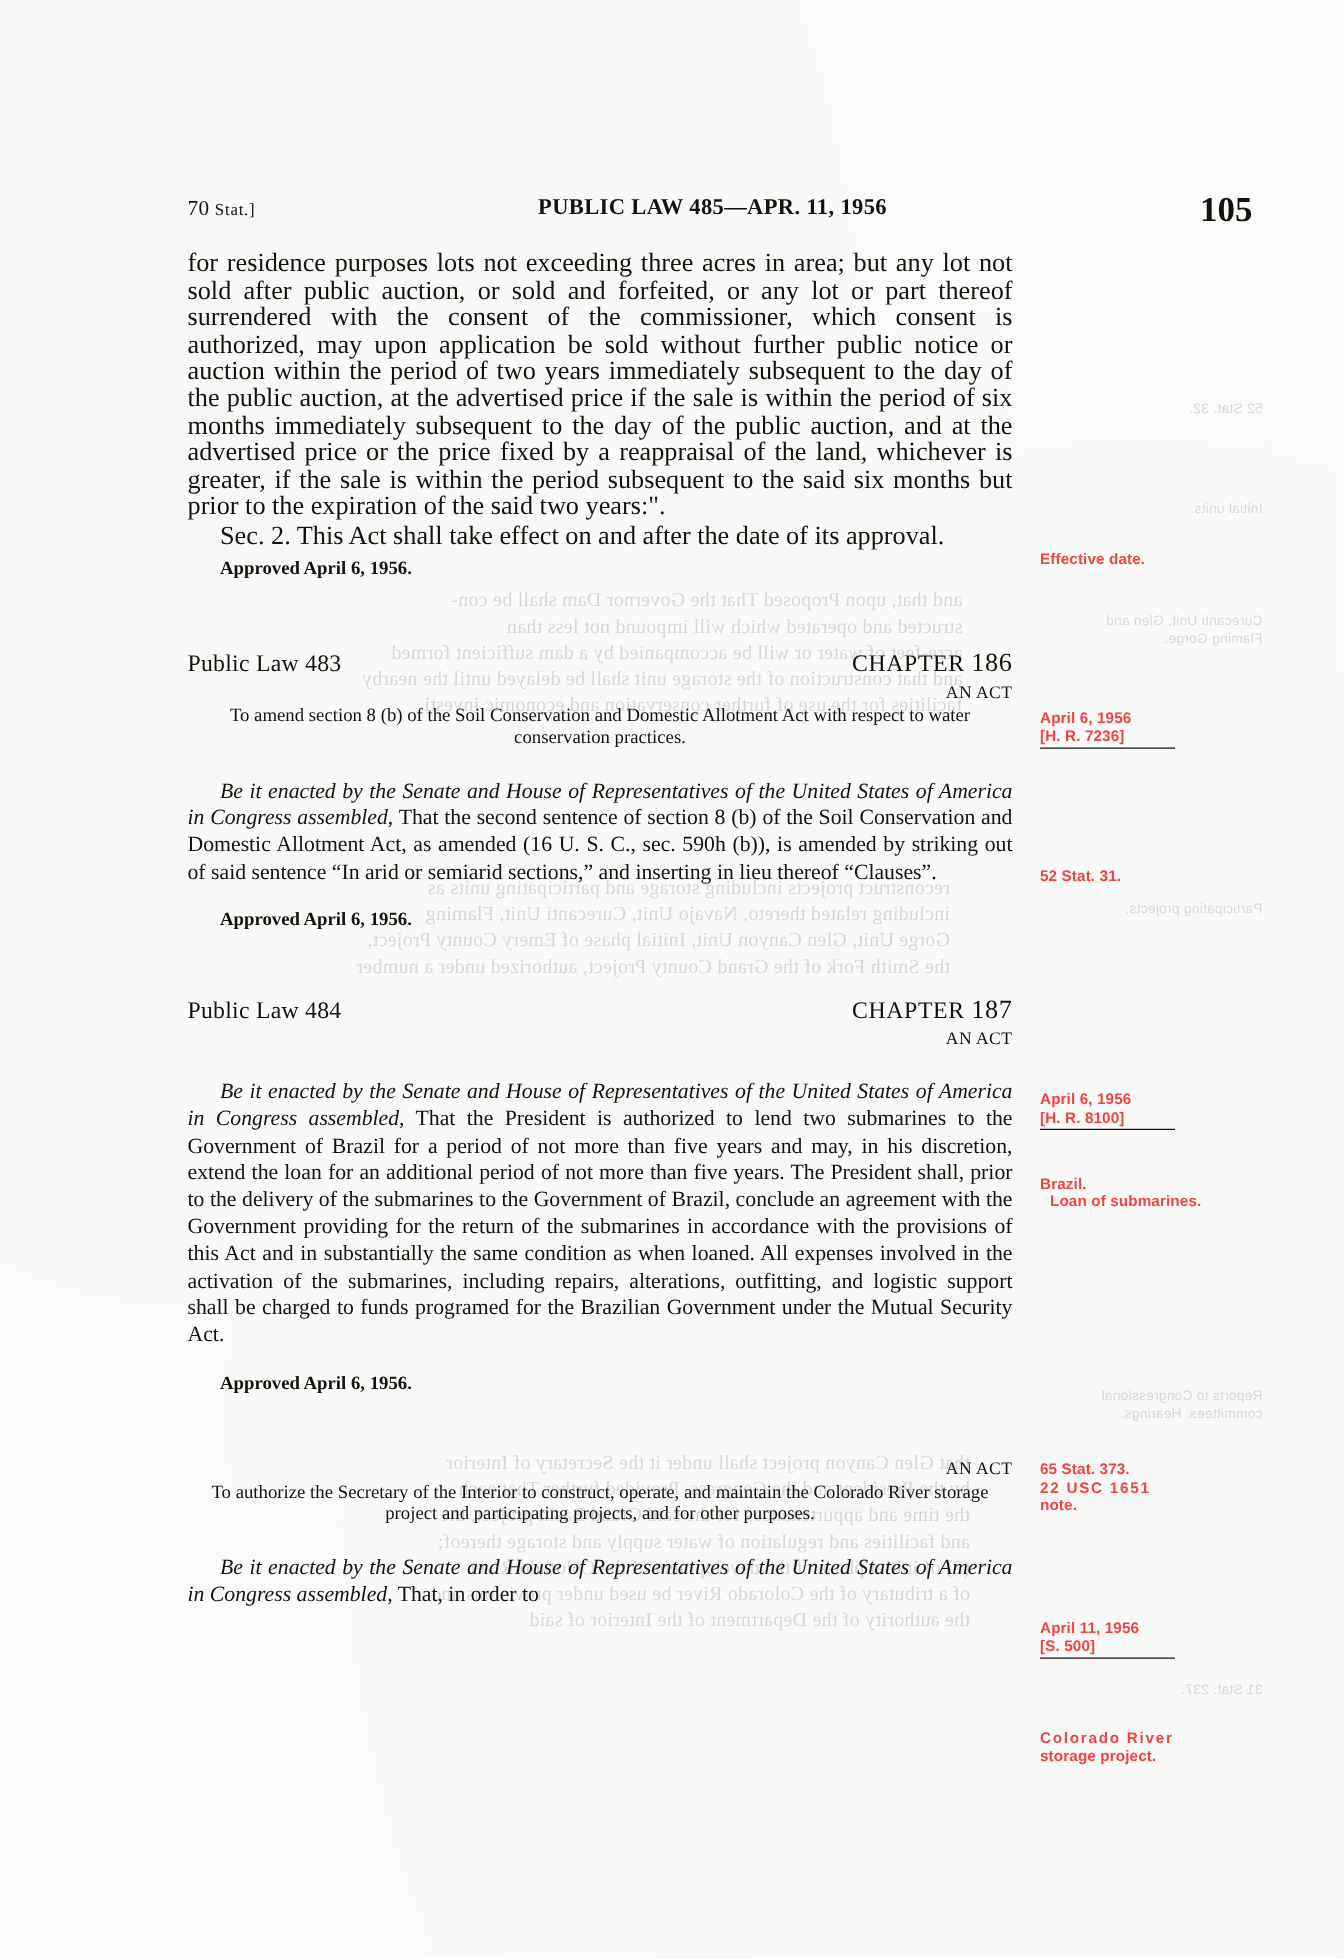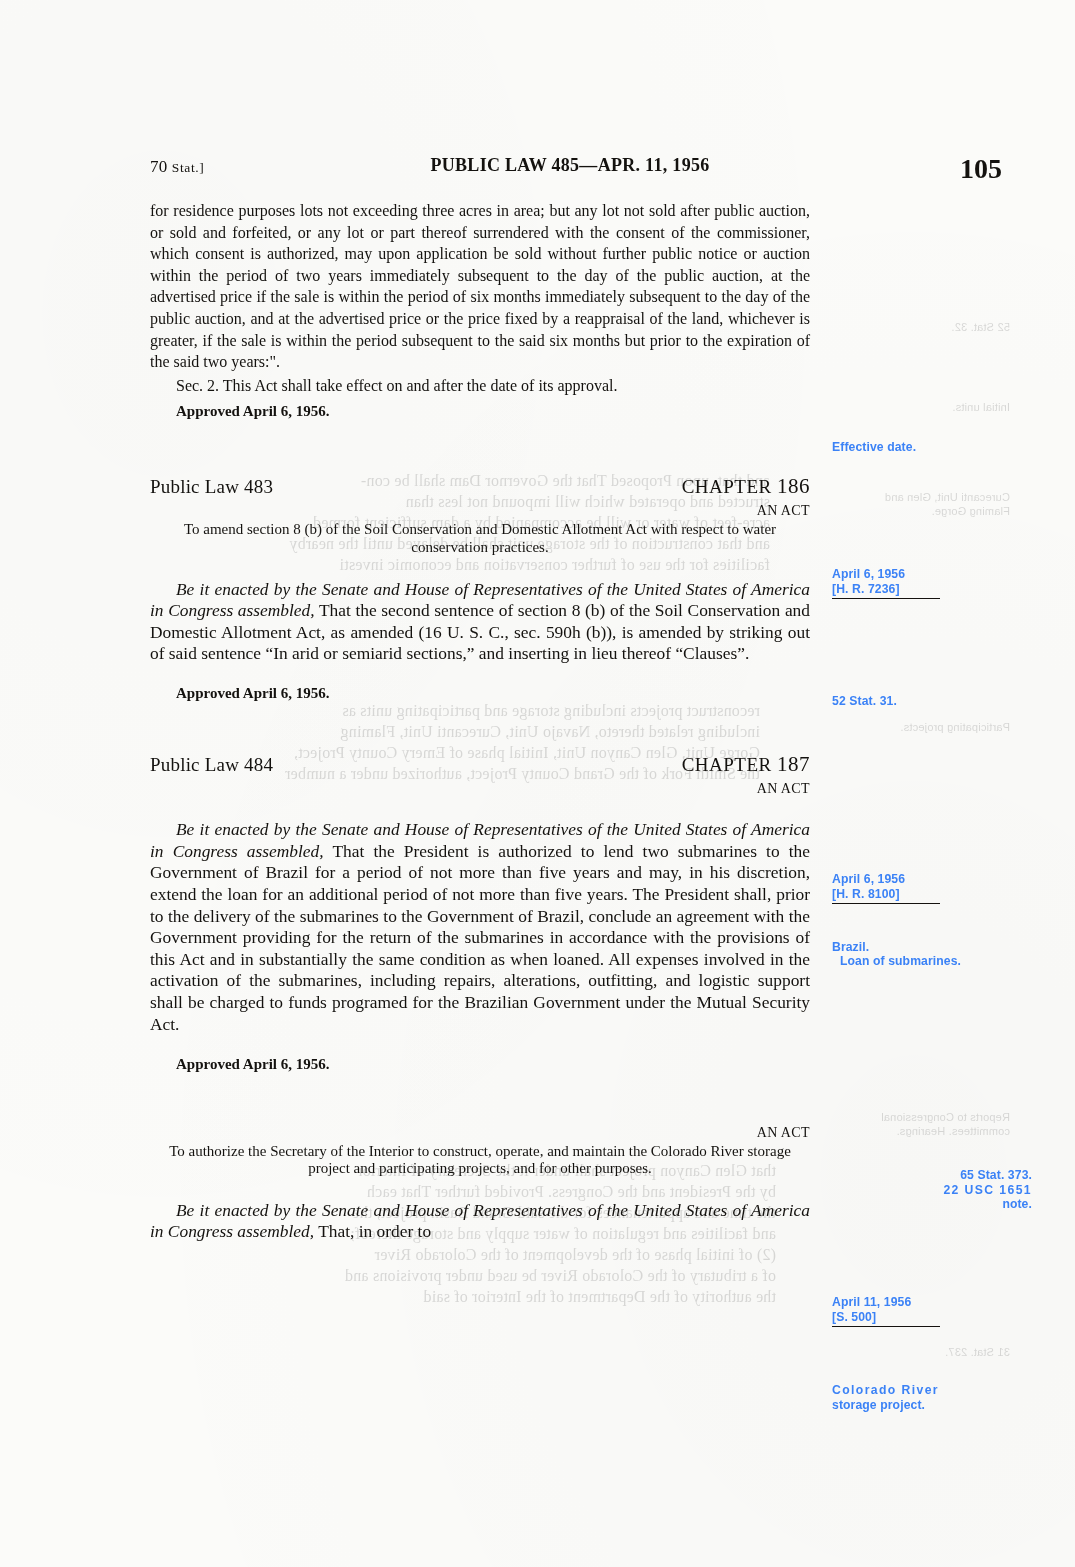--- a/index.html
+++ b/index.html
@@ -74,21 +74,21 @@
 
   
   .col-main {
     position: absolute;
     left: 118px;
     top: 200px;
     width: 660px;
   }
   p.body {
     margin: 0;
-    font-size: 16px;
+    font-size: 21px;
     line-height: 21.6px;
     text-align: justify;
     text-justify: inter-word;
   }
   p.body.indent {
     text-indent: 26px;
   }
   .approved {
     margin: 4px 0 0 26px;
     font-size: 15px;
@@ -137,21 +137,21 @@
     top: 200px;
     width: 250px;
     font-family: "Liberation Sans", sans-serif;
   }
   .sidenote {
     position: absolute;
     font-size: 12.2px;
     line-height: 14.6px;
     font-weight: bold;
     letter-spacing: 0.1px;
-    color: #3b82f6;
+    color: #ef4444;
     width: 200px;
   }
   .sidenote .rule {
     display: block;
     width: 108px;
     height: 1px;
     background: #15120f;
     margin-top: 2px;
   }
   .sidenote .sp { letter-spacing: 1.4px; }
@@ -273,21 +273,21 @@
 
       <div class="sidenote" style="top:672px; left:0;">
         <span>April 6, 1956</span><br>
         <span>[H. R. 8100]</span>
         <span class="rule"></span>
       </div>
 
       <div class="sidenote" style="top:740px; left:0;">Brazil.</div>
       <div class="sidenote" style="top:754px; left:8px;">Loan of submarines.</div>
 
-      <div class="sidenote" style="top:968px; left:0;text-align:right;">
+      <div class="sidenote" style="top:968px; left:0;">
         <span>65 Stat. 373.</span><br>
         <span class="sp">22 USC 1651</span><br>
         <span>note.</span>
       </div>
 
       <div class="sidenote" style="top:1095px; left:0;">
         <span>April 11, 1956</span><br>
         <span>[S. 500]</span>
         <span class="rule"></span>
       </div>

